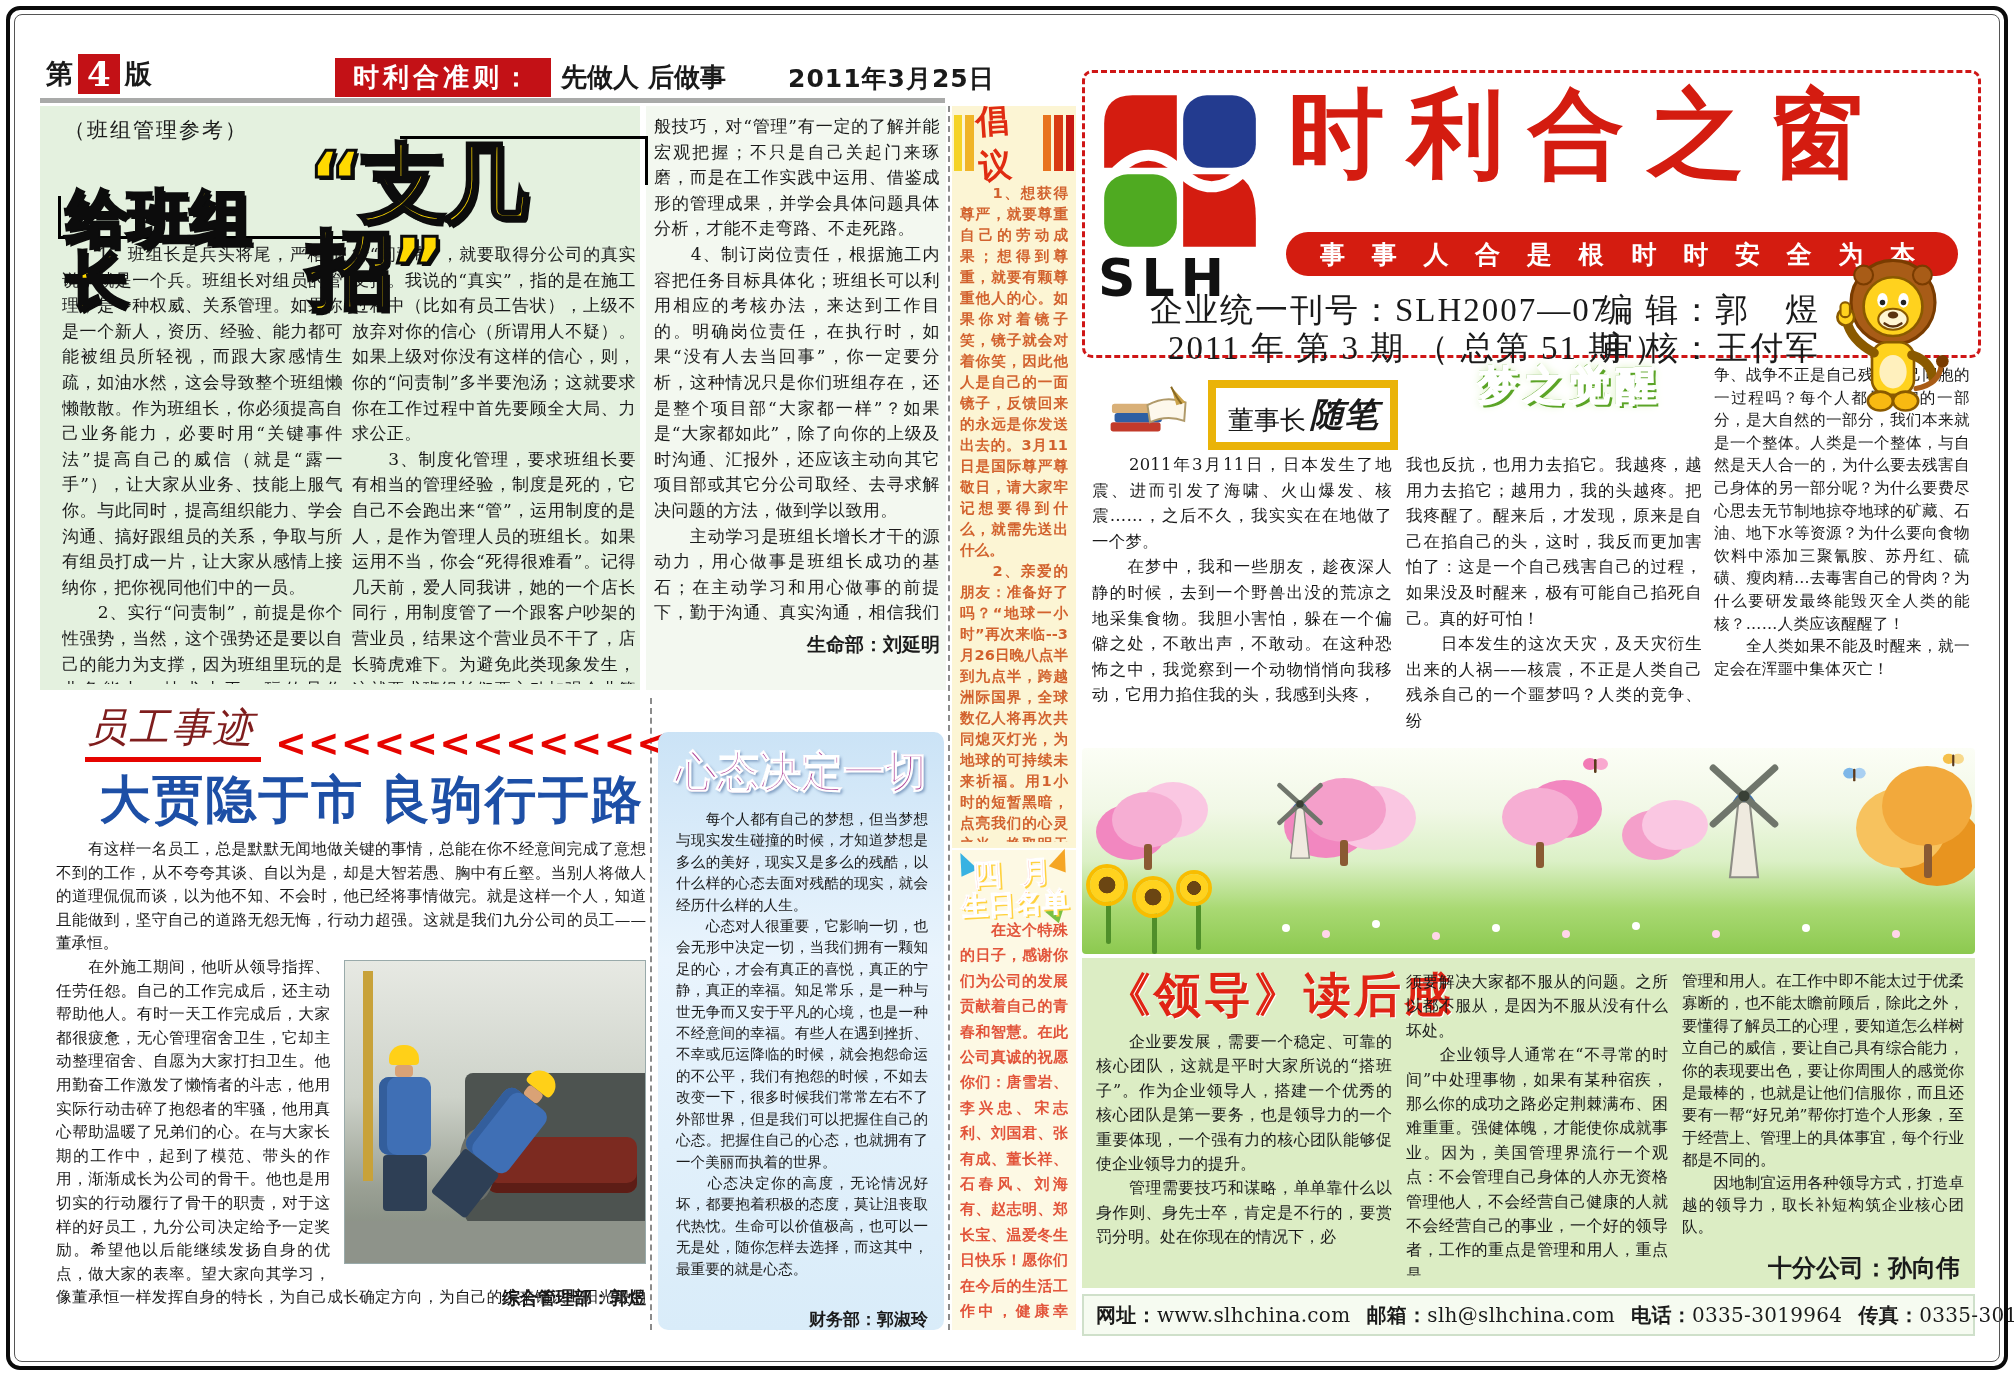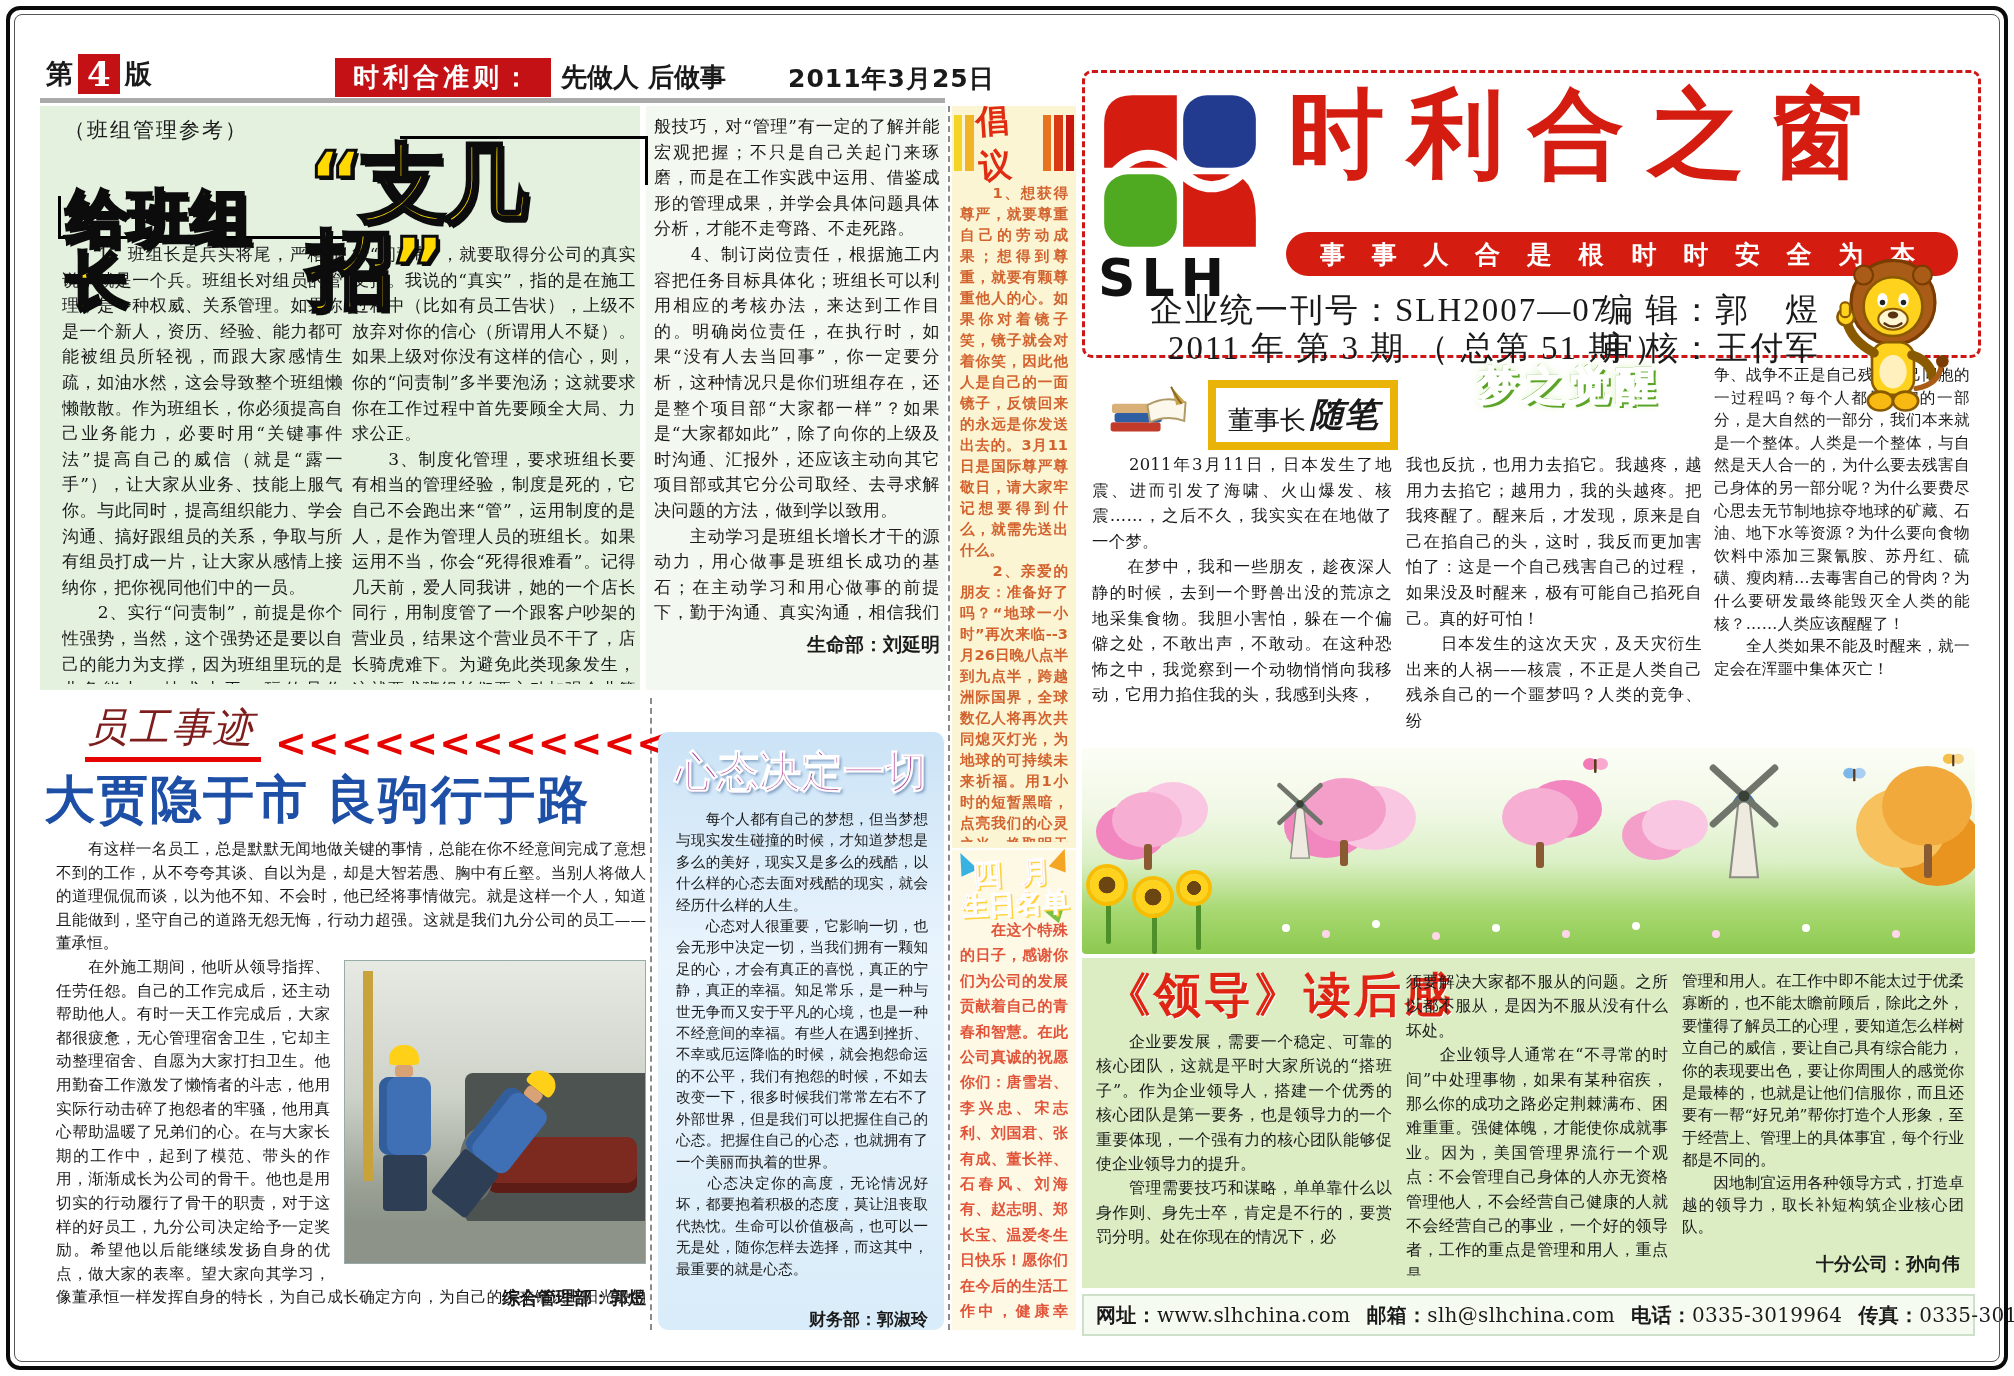--- a/index.html
+++ b/index.html
@@ -56,21 +56,21 @@
   .hat.h2{border-bottom-color:#f5a524;}
   .hat.h3{border-bottom-color:#7bc043;}
   .bday-text{left:960px;top:918px;width:108px;height:400px;font-size:15px;line-height:25.4px;
              color:#e2543a;overflow:hidden;font-weight:600;}
   
   .emp-label-row{left:56px;top:700px;display:flex;align-items:flex-end;gap:14px;}
   .emp-label{font-family:"DejaVu Sans",sans-serif;font-size:40px;font-weight:400;color:#7f1d1d;
              font-style:italic;border-bottom:5px solid #e60400;padding:0 6px 2px 2px;letter-spacing:2px;margin-left:29px;}
   .emp-arrows{font-family:"DejaVu Sans",sans-serif;font-size:38px;font-weight:900;color:#e60400;
               letter-spacing:1px;line-height:1;}
-  .emp-title{left:44px;top:766px;width:600px;text-align:left;font-family:Liberation Sans, sans-serif;
+  .emp-title{left:44px;top:766px;width:600px;text-align:right;font-family:Liberation Serif, serif;
              font-size:51px;font-weight:900;color:#1d4fa6;letter-spacing:2px;}
   .emp-body{left:56px;top:838px;width:590px;height:468px;font-size:15.6px;line-height:23.6px;overflow:hidden;}
   .emp-photo{float:right;width:300px;height:302px;margin:4px 0 8px 14px;position:relative;overflow:hidden;
              border:1px solid #9aa;background:linear-gradient(180deg,#e7e9e3 0%,#cdd2c9 45%,#9aa094 75%,#7d857a 100%);}
   .emp-by{left:340px;top:1286px;width:306px;text-align:right;font-weight:700;font-size:18px;}
   
   .ph-mach{position:absolute;right:-10px;bottom:40px;width:190px;height:150px;background:#4d5350;border-radius:8px;}
   .ph-red{position:absolute;right:8px;bottom:70px;width:150px;height:56px;background:#7c2a20;border-radius:10px;box-shadow:inset 0 -10px 0 #5d1d16;}
   .ph-flange{position:absolute;right:150px;bottom:62px;width:36px;height:72px;background:#6b6f6a;border-radius:50%;}
   .ph-floor{position:absolute;left:0;bottom:0;width:100%;height:42px;background:#8e938a;}
@@ -125,21 +125,21 @@
   .wm{position:absolute;}
   
   .lead{left:1082px;top:958px;width:893px;height:330px;background:#dcedc4;}
   .lead-title{left:1104px;top:964px;font-family:"DejaVu Sans",sans-serif;font-size:47px;font-weight:900;
               color:#e02414;letter-spacing:3px;text-shadow:1px 1px 0 #fff;}
   .lead-col{font-size:16px;line-height:24.4px;overflow:hidden;}
   .ld1{left:1096px;top:1030px;width:296px;height:244px;}
   .ld2{left:1406px;top:970px;width:262px;height:306px;}
   .ld3{left:1682px;top:970px;width:282px;height:280px;font-size:15.6px;line-height:22.4px;}
   .lead-by{left:1660px;top:1252px;width:300px;text-align:right;font-family:"DejaVu Sans",sans-serif;
-           font-weight:900;font-size:18px;}
+           font-weight:900;font-size:24px;}
   
   .foot{left:1082px;top:1294px;width:893px;height:42px;background:#f6fbf1;border:2px solid #cfe0ca;
         box-sizing:border-box;display:flex;align-items:center;padding:0 12px;font-size:20px;
         letter-spacing:.3px;white-space:nowrap;}
   .foot b{font-weight:700;}
   .foot .gap{margin-left:16px;}
   .butterfly{position:absolute;z-index:5;}
 </style>
 </head>
 <body>

